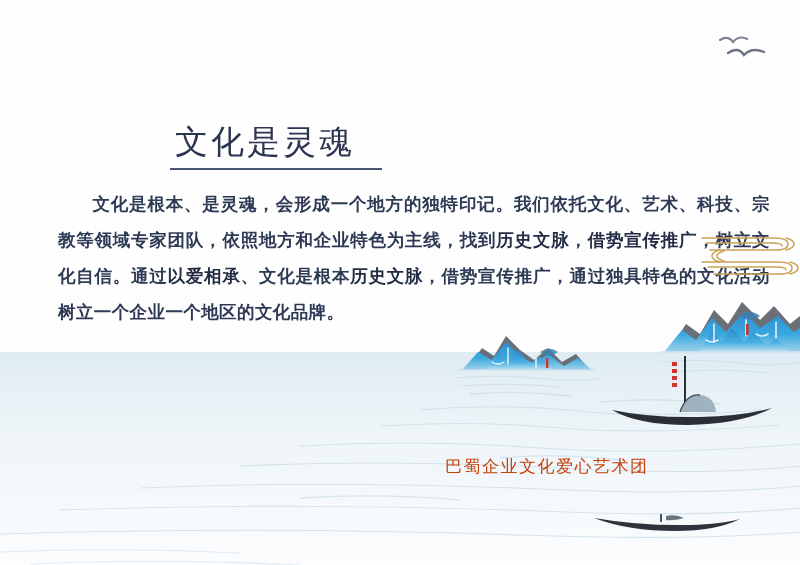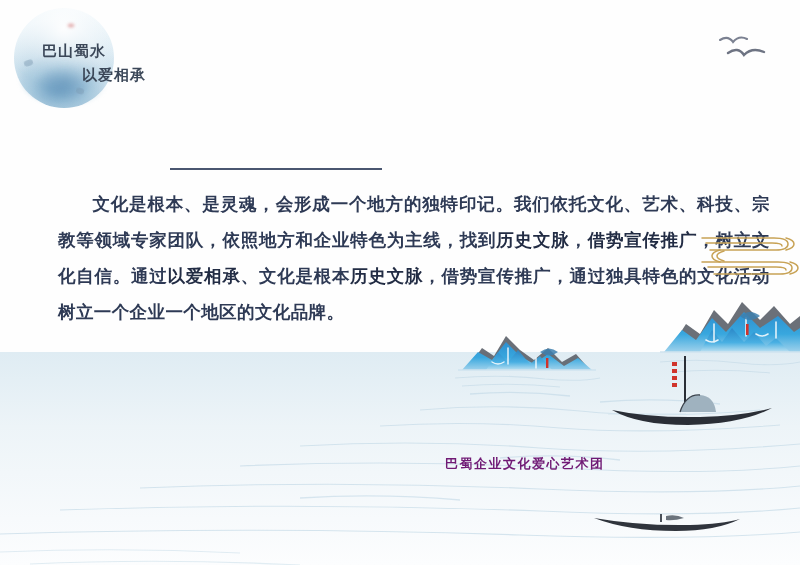--- a/index.html
+++ b/index.html
@@ -59,47 +59,38 @@
   .em{font-weight:bold;color:#222c44;}
 
   
   .gold-orn{position:absolute;left:700px;top:222px;width:100px;height:62px;pointer-events:none;}
 
   
   .scenery{position:absolute;left:0;bottom:0;width:800px;height:275px;pointer-events:none;}
 
   
   .signature{
-    position:absolute;left:445px;top:455px;font-size:13px;color:#701a75;font-weight:bold;
+    position:absolute;left:445px;top:455px;font-size:17px;color:#c2410c;font-weight:normal;
     letter-spacing:1.5px;font-family:"Liberation Serif","DejaVu Serif",serif;white-space:nowrap;
   }
 </style>
 </head>
 <body>
 
 <div class="slide">
 
-  <div class="logo-wrap">
-    <div class="logo-circle"></div>
-    <div class="logo-wash-a"></div>
-    <div class="logo-wash-b"></div>
-    <div class="logo-dot-red"></div>
-    <div class="logo-spec1"></div>
-    <div class="logo-spec2"></div>
-    <div class="logo-line1">巴山蜀水</div>
-    <div class="logo-line2">以爱相承</div>
-  </div>
 
   <div class="birds">
     <svg width="70" height="44" viewBox="0 0 70 44">
       <path d="M8 14 Q16 9 21 16 Q27 9 35 13" fill="none" stroke="#7b8191" stroke-width="2.1" stroke-linecap="round"></path>
       <path d="M16 27 Q26 20 32 29 Q40 21 52 26" fill="none" stroke="#6e7483" stroke-width="2.4" stroke-linecap="round"></path>
     </svg>
   </div>
 
+  <div class="title">文化是灵魂</div>
   <div class="title-rule"></div>
 
   <div class="body-text">
     <span class="ind"></span><span id="body-runs"><span>文化是根本、是灵魂，会形成一个地方的独特印记。我们依托文化、艺术、科技、宗教等领域专家团队，依照地方和企业特色为主线，找到</span><span class="em">历史文脉</span><span>，</span><span class="em">借势宣传推广</span><span>，树立文化自信。通过</span><span class="em">以爱相承</span><span>、文化是根本</span><span class="em">历史文脉</span><span>，借势宣传推广，通过独具特色的文化活动树立一个企业一个地区的文化品牌。</span></span>
   </div>
 
   <div class="gold-orn">
     <svg width="100" height="62" viewBox="0 0 100 62">
       <g fill="none" stroke="#c8a356" stroke-width="1.5" stroke-linecap="round">
         <path d="M2 16 H74 Q88 16 88 22 Q88 28 76 28 H10"></path>

